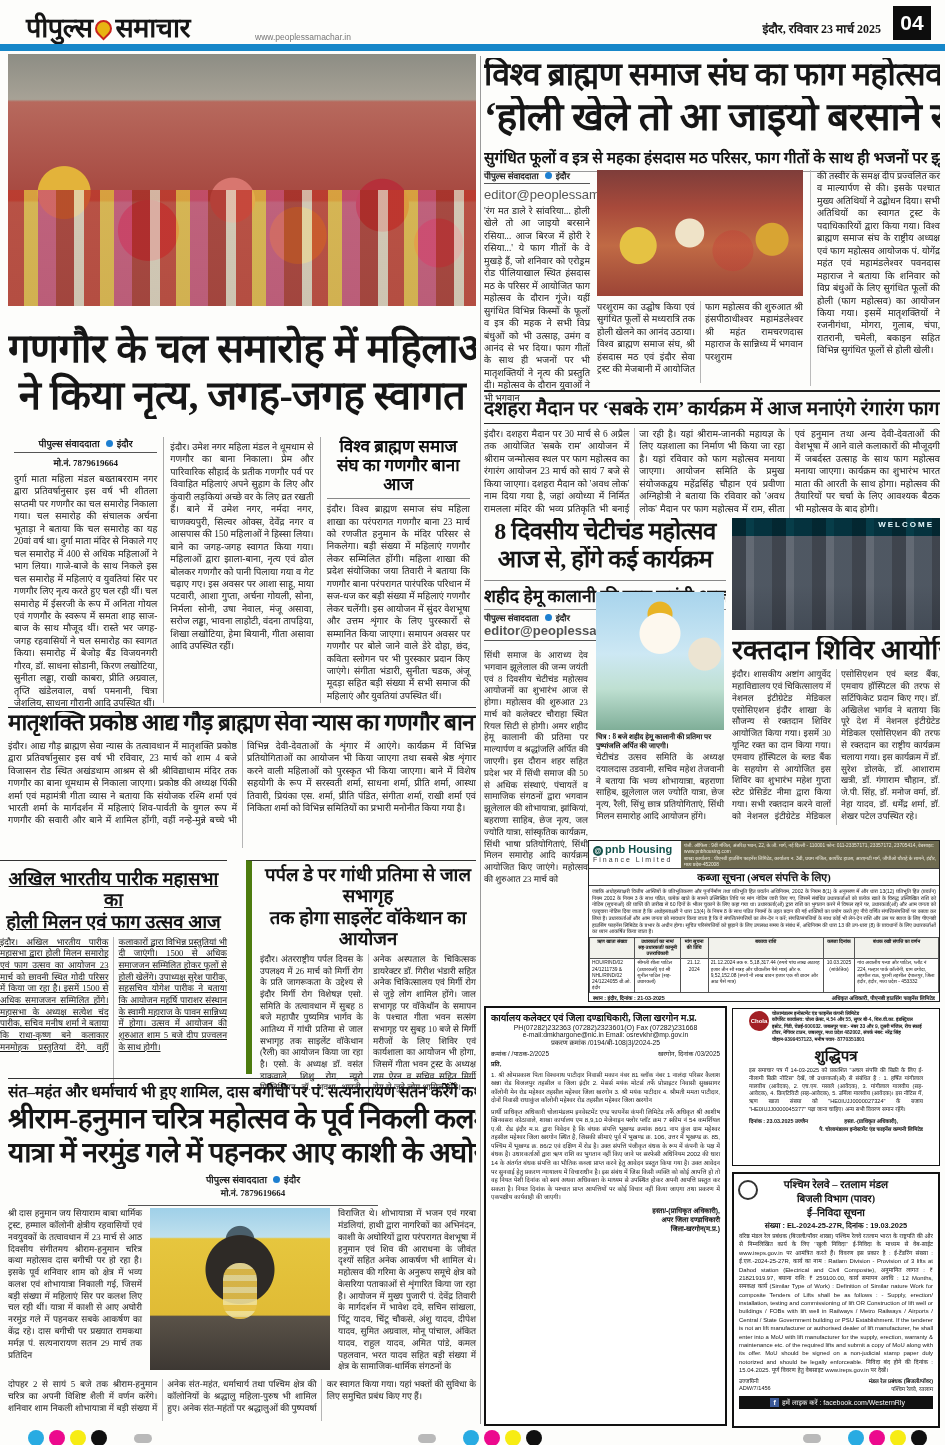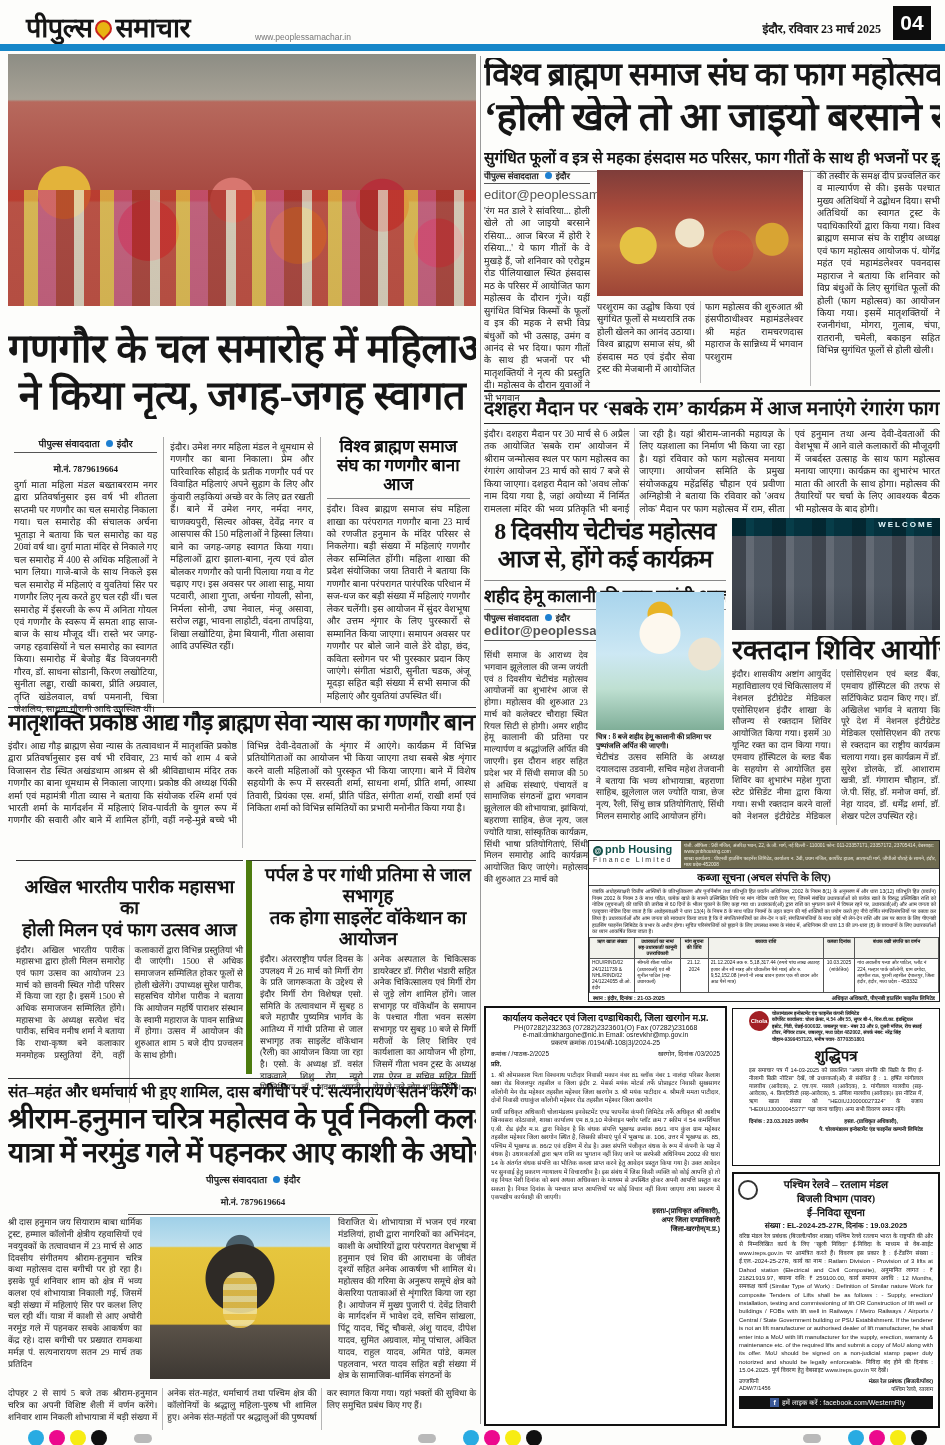--- a/index.html
+++ b/index.html
@@ -44,26 +44,26 @@
       radial-gradient(circle at 92% 75%, #d0506b 0 24px, transparent 25px),
       linear-gradient(180deg,#8d8d84 0%,#a7a296 18%,#b7695d 19%,#a6473f 58%,#9f9c94 59%,#8f8c86 100%);}
   #lead-photo .stripe{position:absolute;bottom:0;left:0;right:0;height:46%;
       background:repeating-linear-gradient(90deg,#c0392b 0 16px,#e7bd3f 16px 30px,#c94e74 30px 48px,#a82e26 48px 66px,#e2d7c0 66px 76px);opacity:.75;}
   #lead-caption{left:8px;top:309px;width:468px;font-size:8.8px;font-weight:bold;border-bottom:1px solid #999;padding-bottom:2px;}
   #lead-headline{left:8px;top:325px;width:468px;font-size:40px;line-height:1.18;}
   
   #lead-cols{left:8px;top:437px;width:468px;height:266px;display:flex;}
   #lead-cols .col{flex:1;padding:0 6px;}
   #lead-cols .col + .col{border-left:1px solid #aaa;}
-  .phone-line{font-size:9px;font-weight:bold;text-align:center;margin:9px 0 4px;}
+  .phone-line{font-size:9px;font-weight:bold;text-align:center;margin:0 0 4px;}
   
   #matrushakti{left:8px;top:707px;width:468px;border-top:1.5px solid #333;padding-top:3px;}
   #matrushakti h2{margin:0 0 4px;font-size:22.5px;line-height:1.1;}
   
-  #pareek{left:16px;top:860px;width:227px;height:214px;border-top:1.5px solid #333;padding-top:16px;}
+  #pareek{left:0;top:860px;width:227px;height:214px;border-top:1.5px solid #333;padding-top:8px;text-decoration:underline;}
   #purple{left:246px;top:860px;width:230px;height:214px;border-top:1.5px solid #333;border-left:6px solid #4d7c0f;padding:4px 0 0 8px;box-sizing:border-box;}
   .small-head{font-size:18.5px;font-weight:800;line-height:1.15;text-align:center;margin-bottom:4px;}
   
   #kalash{left:8px;top:1078px;width:468px;height:350px;border-top:1.5px solid #333;padding-top:4px;box-sizing:border-box;}
   #kalash .kick{font-size:15.5px;text-align:center;font-weight:800;line-height:1.1;}
   #kalash .hl{font-size:28px;text-align:center;line-height:1.2;margin-top:2px;}
   #kalash-byline{width:250px;margin:4px 0 2px 120px;}
   #kalash-row{display:flex;gap:8px;margin-top:2px;}
   #kalash-photo{position:relative;width:180px;height:162px;flex:0 0 auto;
      background:
@@ -123,21 +123,21 @@
   #pnb-logo .l2{font-size:7px;letter-spacing:2px;color:#333;}
   #pnb-addr{flex:1;background:#6e6a50;color:#f4f1e4;font-size:4.8px;line-height:1.35;padding:2px 3px;}
   #pnb-title{font-size:10.5px;font-weight:800;text-align:center;border-bottom:1px solid #444;padding:1px 0;font-family:"Liberation Serif",serif;}
   #pnb-legal{font-size:5.1px;line-height:1.32;padding:2px 3px;color:#222;}
   #pnb-table{width:100%;border-collapse:collapse;font-size:4.9px;line-height:1.25;}
   #pnb-table th,#pnb-table td{border:1px solid #555;padding:1px 2px;vertical-align:top;}
   #pnb-table th{text-align:center;font-weight:bold;background:#f2f2ec;}
   #pnb-foot{display:flex;justify-content:space-between;font-size:5.4px;font-weight:bold;padding:1px 4px;}
   
   #khargone{left:484px;top:1006px;width:243px;height:420px;border:2px solid #111;background:#fff;box-sizing:border-box;padding:3px 5px;font-family:"Liberation Sans",sans-serif;}
-  #khargone .t1{font-size:9.5px;font-weight:800;text-align:center;font-family:"Liberation Serif",serif;}
+  #khargone .t1{font-size:9.5px;font-weight:800;text-align:left;font-family:"Liberation Serif",serif;}
   #khargone .t2{font-size:7px;text-align:center;}
   #khargone .t3{font-size:6.8px;text-align:center;}
   #khargone .meta{display:flex;justify-content:space-between;font-size:6.4px;margin-top:2px;}
   #khargone .bd{font-size:6.2px;line-height:1.38;margin-top:2px;}
   #khargone .sig{font-size:6.8px;font-weight:bold;text-align:right;margin-top:4px;}
   
   #chola{left:732px;top:1008px;width:208px;height:158px;border:1.5px solid #111;background:#fff;box-sizing:border-box;padding:2px 16px;font-family:"Liberation Sans",sans-serif;}
   #chola-head{display:flex;gap:3px;align-items:flex-start;}
   #chola-logo{flex:0 0 auto;width:20px;height:20px;border-radius:50%;background:#a21f24;color:#fff;font-size:6px;font-weight:bold;text-align:center;line-height:20px;}
   #chola-addr{font-size:4.9px;line-height:1.3;color:#222;font-weight:bold;}

